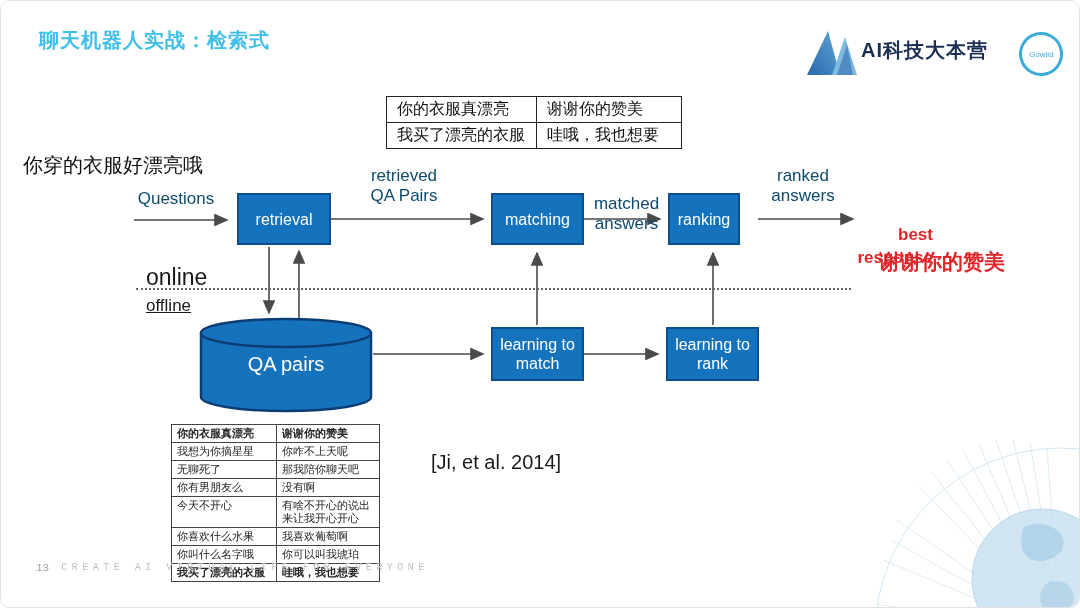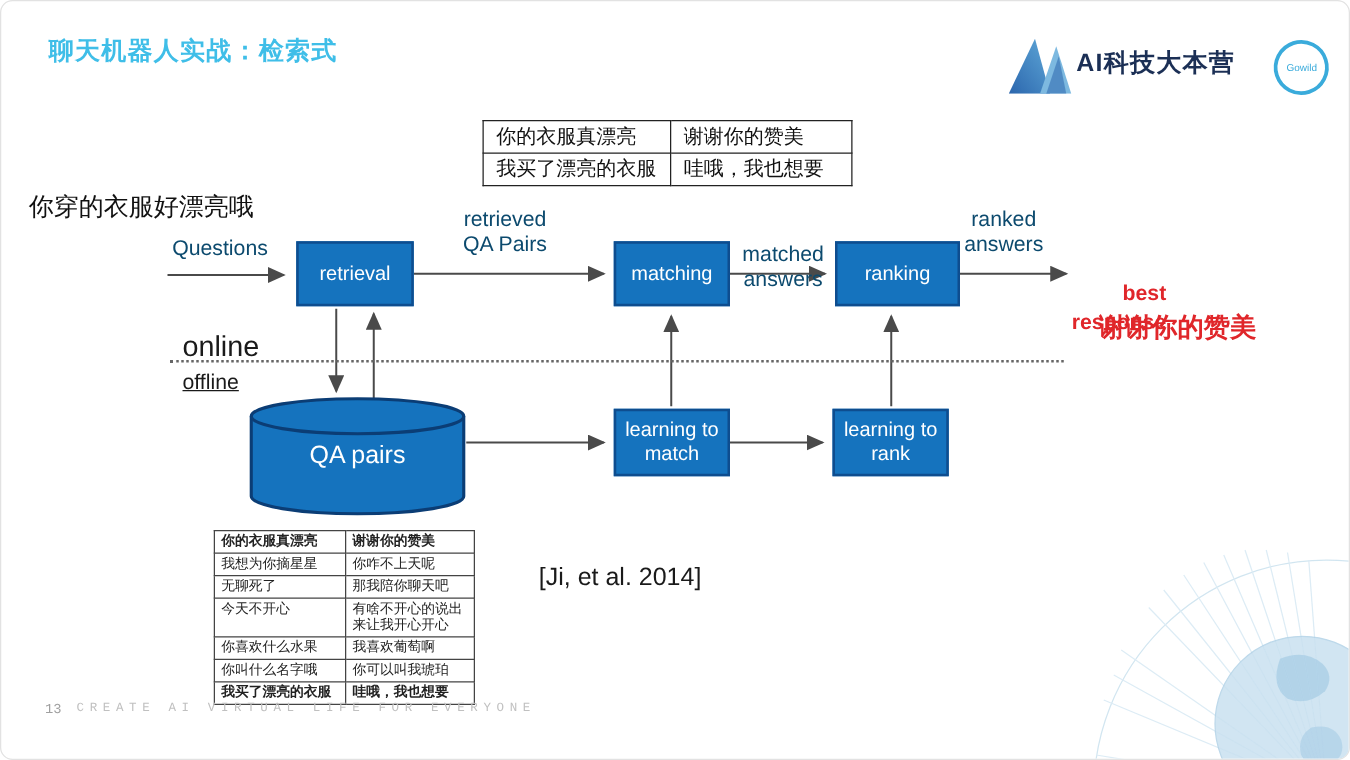--- a/index.html
+++ b/index.html
@@ -28,21 +28,21 @@
   .q-label { left:125px; top:188px; width:100px; }
   .retrieved-label { left:348px; top:165px; width:110px; }
   .matched-label { left:578px; top:165px; width:95px;margin-top:28px; }
   .ranked-label { left:757px; top:165px; width:90px; }
 
   .box { background:#1573be; border:2px solid #0e4d8f; color:#fff; display:flex;
          align-items:center; justify-content:center; text-align:center;
          font-size:16px; line-height:19px; }
   .box-retrieval { left:236px; top:192px; width:94px;  height:52px; }
   .box-matching  { left:490px; top:192px; width:93px;  height:52px; }
-  .box-ranking   { left:667px; top:192px; width:100px;  height:52px; }
+  .box-ranking   { left:667px; top:192px; width:72px;  height:52px; }
   .box-ltm       { left:490px; top:326px; width:93px;  height:54px; }
   .box-ltr       { left:665px; top:326px; width:93px;  height:54px; }
 
   .best-response { left:842px; top:194px; width:90px; text-align:right; font-size:17px;
                    line-height:23px; font-weight:bold; color:#e0262a;margin-top:28px; }
   .red-answer { left:878px; top:247px; font-size:21px; font-weight:bold; color:#e0262a; }
 
   .online-label  { left:145px; top:263px; font-size:23px; color:#1a1a1a; }
   .offline-label { left:145px; top:295px; font-size:17px; color:#1a1a1a;text-decoration:underline; }
   .dashed-line { left:135px; top:287px; width:715px; height:0; border-top:2px dotted #666; }
@@ -183,20 +183,24 @@
     </tr>
     <tr>
       <td>我想为你摘星星</td>
       <td>你咋不上天呢</td>
     </tr>
     <tr>
       <td>无聊死了</td>
       <td>那我陪你聊天吧</td>
     </tr>
     <tr>
+      <td>你有男朋友么</td>
+      <td>没有啊</td>
+    </tr>
+    <tr>
       <td>今天不开心</td>
       <td>有啥不开心的说出来让我开心开心</td>
     </tr>
     <tr>
       <td>你喜欢什么水果</td>
       <td>我喜欢葡萄啊</td>
     </tr>
     <tr>
       <td>你叫什么名字哦</td>
       <td>你可以叫我琥珀</td>

